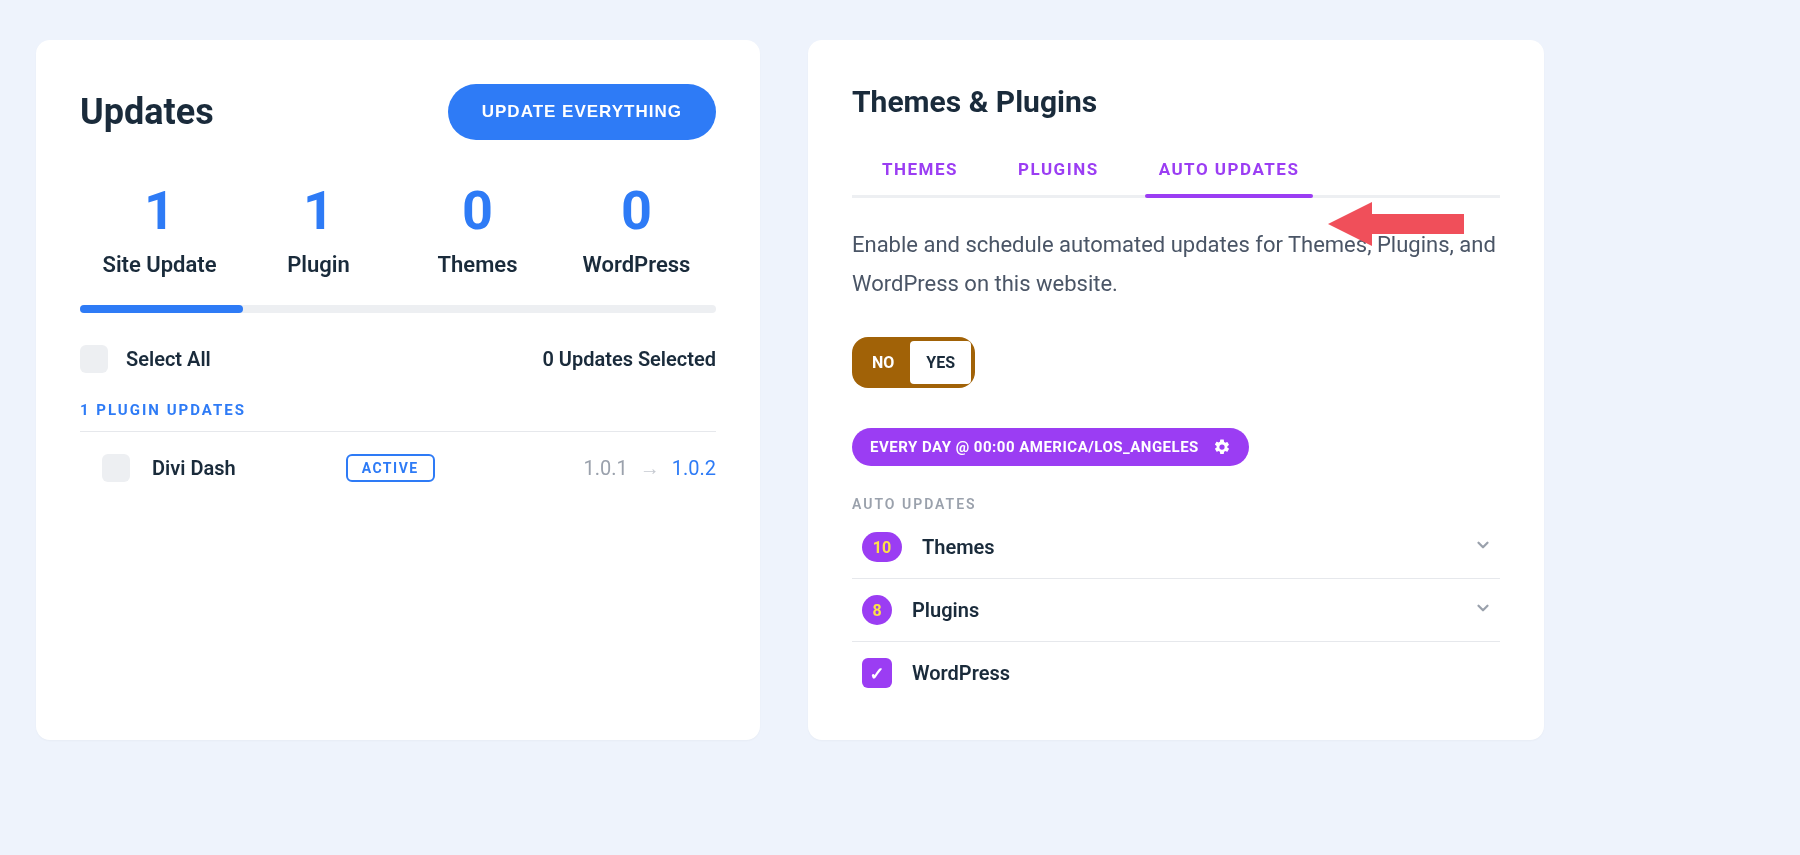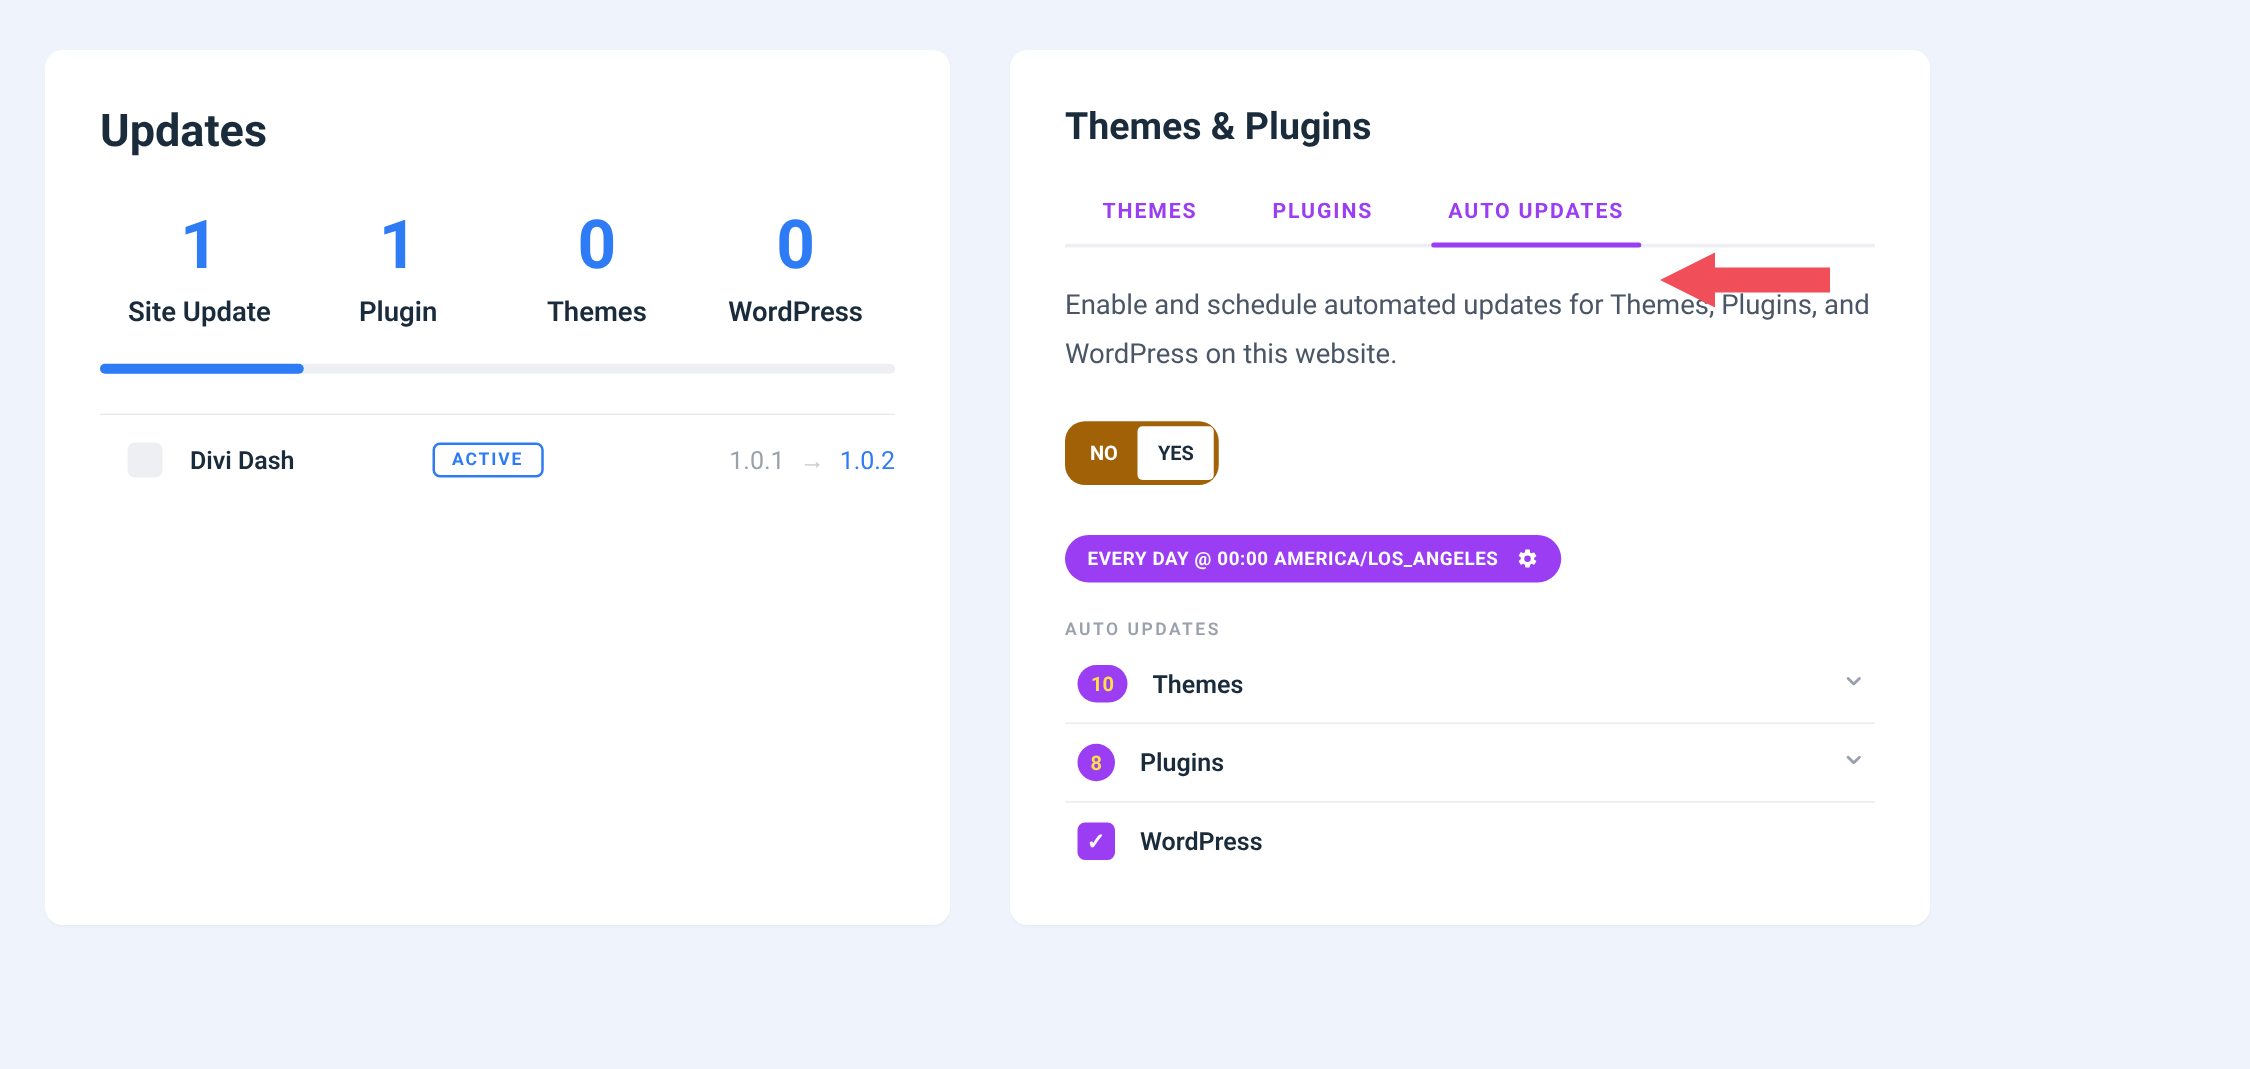--- a/index.html
+++ b/index.html
@@ -145,20 +145,21 @@
   .chevron { margin-left:auto; color:#9AA1AC; cursor:pointer; font-size:16px;}
 </style>
 </head>
 <body>
 
 <div class="wrap">
 
   <div class="card card-left">
     <div class="updates-header">
       <div class="updates-title">Updates</div>
+      <button class="btn-primary">UPDATE EVERYTHING</button>
     </div>
 
     <div class="stats-row">
       <div class="stat">
         <div class="stat-num">1</div>
         <div class="stat-label">Site Update</div>
       </div>
       <div class="stat">
         <div class="stat-num">1</div>
         <div class="stat-label">Plugin</div>
@@ -170,21 +171,29 @@
       <div class="stat">
         <div class="stat-num">0</div>
         <div class="stat-label">WordPress</div>
       </div>
     </div>
 
     <div class="tab-bar">
       <div class="tab-bar-active"></div>
     </div>
 
-
+    <div class="select-row">
+      <div class="select-left">
+        <span class="checkbox"></span>
+        <span class="select-all-label">Select All</span>
+      </div>
+      <div class="updates-selected">0 Updates Selected</div>
+    </div>
+
+    <div class="section-label">1 PLUGIN UPDATES</div>
 
     <div class="plugin-row">
       <span class="checkbox"></span>
       <span class="plugin-name">Divi Dash</span>
       <span class="status-active">ACTIVE</span>
       <span class="versions">
         <span class="ver-old">1.0.1</span>
         <span class="arrow-right">→</span>
         <span class="ver-new">1.0.2</span>
       </span>

